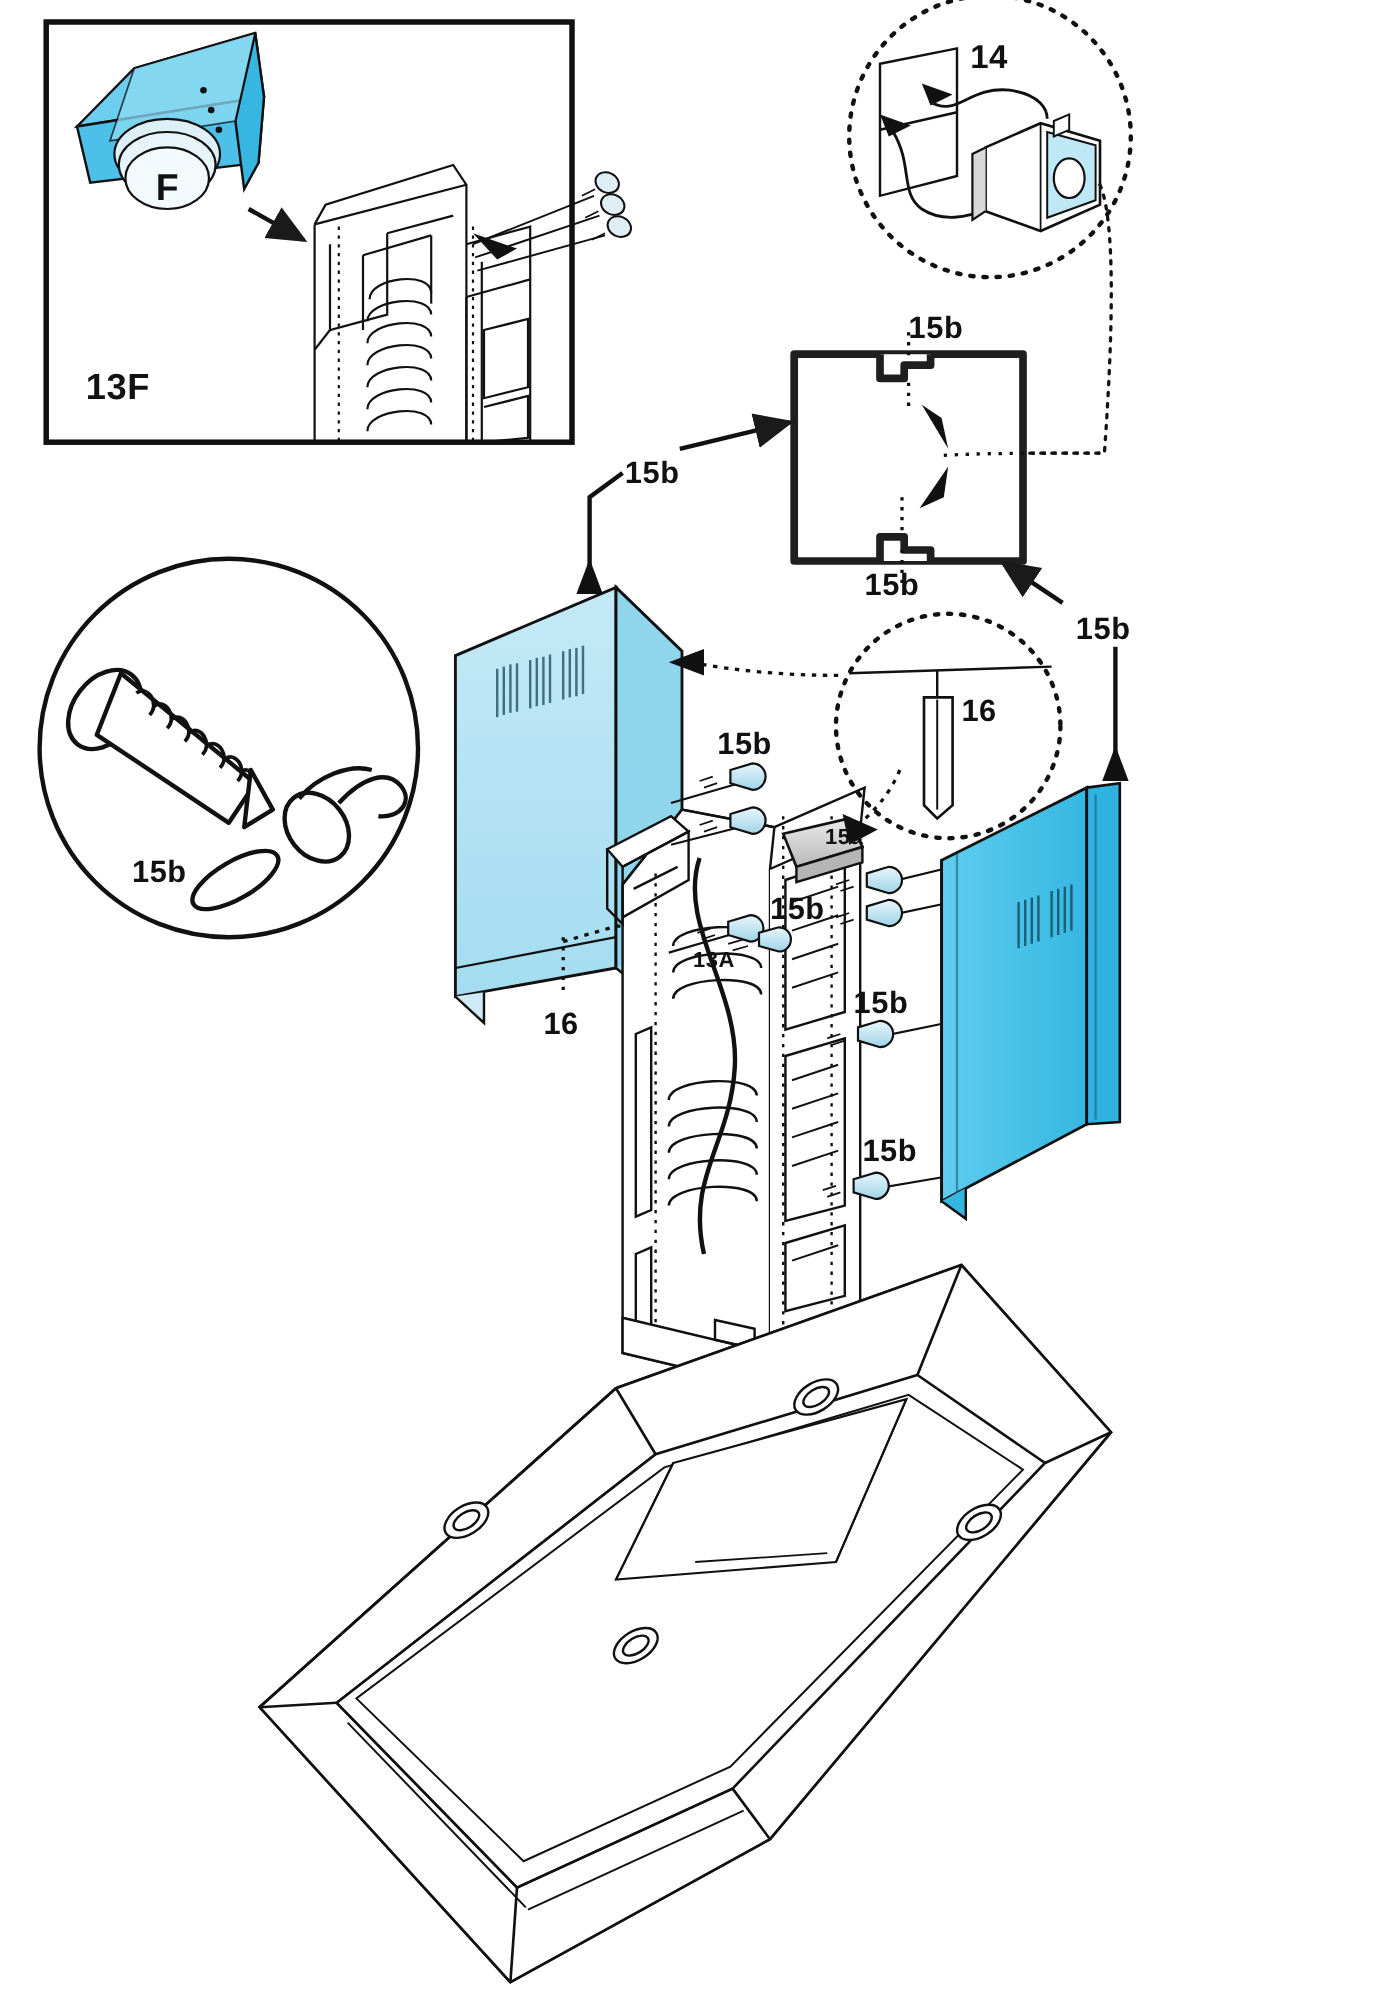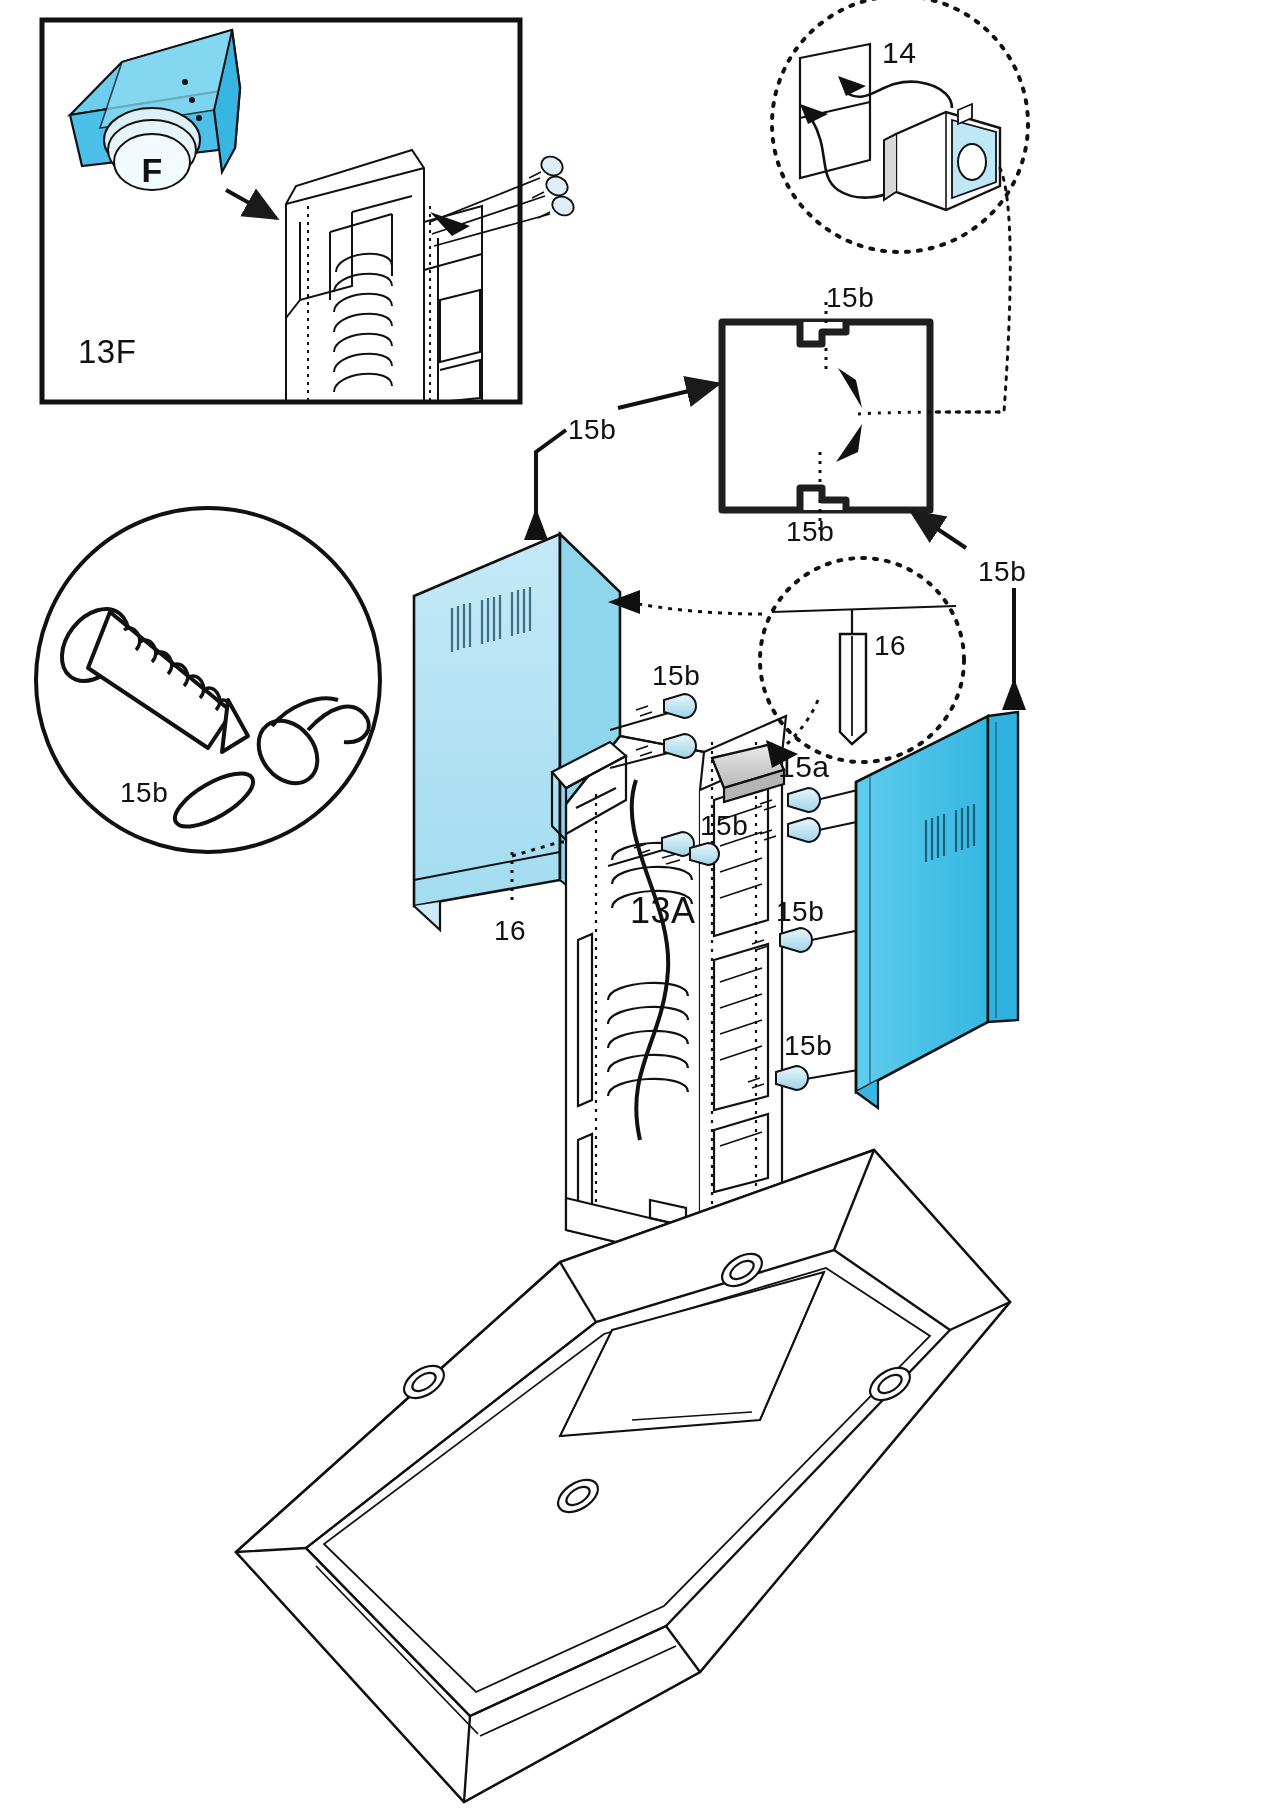--- a/index.html
+++ b/index.html
@@ -1,19 +1,19 @@
 <!DOCTYPE html>
 <html><head>
 <meta charset="utf-8">
 <style>
   html,body{margin:0;padding:0;background:#ffffff;}
   body{font-family:"Liberation Sans", sans-serif;}
   #stage{position:relative;width:1262px;height:1812px;background:#fff;overflow:hidden;}
   svg{display:block;}
-  .lbl{position:absolute;font-weight:normal;color:#111;letter-spacing:0.5px;white-space:nowrap;}
+  .lbl{position:absolute;font-weight:bold;color:#111;letter-spacing:0.5px;white-space:nowrap;}
 </style>
 </head>
 <body>
 
 <div id="stage">
 
   <svg width="1262" height="1812" viewBox="0 0 1262 1812">
     <defs>
       <marker id="ar" markerWidth="11" markerHeight="11" refX="8" refY="4" orient="auto">
         <path d="M0,0 L9,4 L0,8 z" fill="#1a1a1a"></path>
@@ -362,20 +362,20 @@
 
   <div class="lbl" style="left:78px;top:333px;font-size:33px">13F</div>
   <div class="lbl" style="left:882px;top:36px;font-size:30px">14</div>
   <div class="lbl" style="left:826px;top:282px;font-size:28px">15b</div>
   <div class="lbl" style="left:786px;top:516px;font-size:28px">15b</div>
   <div class="lbl" style="left:568px;top:414px;font-size:28px">15b</div>
   <div class="lbl" style="left:120px;top:777px;font-size:28px">15b</div>
   <div class="lbl" style="left:978px;top:556px;font-size:28px">15b</div>
   <div class="lbl" style="left:652px;top:660px;font-size:28px">15b</div>
   <div class="lbl" style="left:874px;top:630px;font-size:28px">16</div>
-  <div class="lbl" style="left:778px;top:750px;font-size:30px">15a</div>
+  <div class="lbl" style="left:750px;top:750px;font-size:20px">15a</div>
   <div class="lbl" style="left:700px;top:810px;font-size:28px">15b</div>
   <div class="lbl" style="left:776px;top:896px;font-size:28px">15b</div>
-  <div class="lbl" style="left:630px;top:890px;font-size:36px">13A</div>
+  <div class="lbl" style="left:630px;top:862px;font-size:20px">13A</div>
   <div class="lbl" style="left:494px;top:915px;font-size:28px">16</div>
   <div class="lbl" style="left:784px;top:1030px;font-size:28px">15b</div>
 
 </div>
 
 </body></html>

